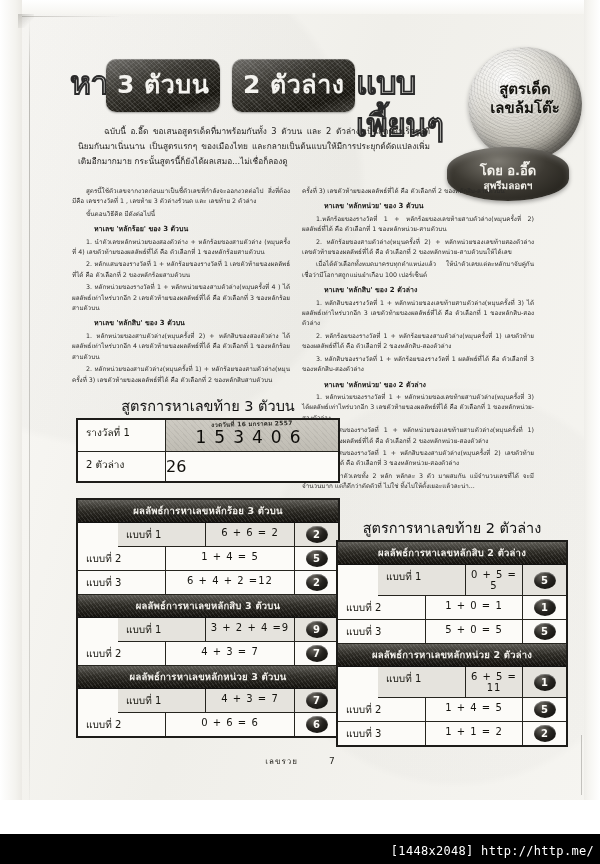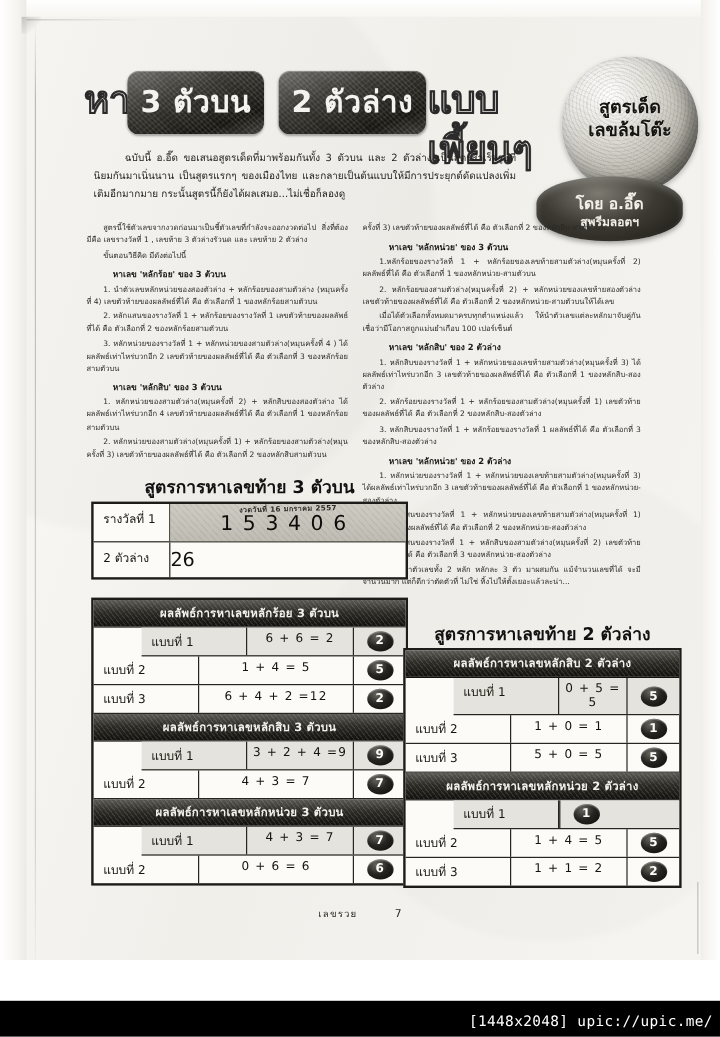--- a/index.html
+++ b/index.html
@@ -131,21 +131,21 @@
   .col.left  { left: 72px; }
   .col.right { left: 302px; width: 232px; }
   .col p { margin-bottom: 2px; }
   .col p.ind { text-indent: 14px; }
   .col h4 {
     font-size: 7px; font-weight: bold; margin: 5px 0 2px 22px; color: #191816;
   }
 
   
   .sec-title {
-    position: absolute; font-weight: bold; color: #111;
+    position: absolute; font-weight: normal; color: #111;
     font-size: 14.5px; text-align: center;
   }
   #title-3tua { left: 76px; top: 394px; width: 264px; }
   #title-2tua { left: 336px; top: 516px; width: 232px; }
 
   
   .tbl {
     position: absolute;
     border: 2px solid #1d1c19;
     background: #fcfbf8;
@@ -181,21 +181,21 @@
     background: radial-gradient(ellipse at 36% 28%, #6a6760 0%, #262420 46%, #0c0b08 100%);
     color: #fdfcf8; font-size: 10px; font-weight: bold;
     display: flex; align-items: center; justify-content: center;
     box-shadow: inset 0 1px 1px rgba(255,255,255,.35);
   }
   .row.alt { background: #e5e3dd; margin-left: 40px; }
 
   
   .draw-row { display: flex; border-bottom: 1px solid #26251f; }
   .draw-row .c-label {
-    width: 64px; padding: 5px 0 5px 8px; font-size: 10px;
+    width: 88px; padding: 5px 0 5px 8px; font-size: 10px;
     border-right: 1px solid #26251f; color: #17160f;
   }
   .draw-big {
     flex: 1; position: relative; padding: 7px 0 4px;
     text-align: center; font-size: 17px; letter-spacing: 8px;
     color: #0d0c09; font-weight: 500;
     background:
       repeating-linear-gradient(48deg, rgba(0,0,0,.05) 0 1px, rgba(255,255,255,0) 1px 4px),
       linear-gradient(180deg, #cecbc3 0%, #bfbcb3 100%);
   }
@@ -405,20 +405,21 @@
       <div class="row">
         <div class="c-label">แบบที่ 3</div>
         <div class="c-eq">5 + 0 = 5</div>
         <div class="c-badge">
           <span class="badge">5</span>
         </div>
       </div>
       <div class="band">ผลลัพธ์การหาเลขหลักหน่วย 2 ตัวล่าง</div>
       <div class="row alt">
         <div class="c-label">แบบที่ 1</div>
+        <div class="c-eq">6 + 5 = 11</div>
         <div class="c-badge">
           <span class="badge">1</span>
         </div>
       </div>
       <div class="row">
         <div class="c-label">แบบที่ 2</div>
         <div class="c-eq">1 + 4 = 5</div>
         <div class="c-badge">
           <span class="badge">5</span>
         </div>
@@ -433,16 +434,16 @@
     </div>
 
   <div class="footer">
     <span class="f-name">เลขรวย</span>
     <span class="f-page">7</span>
   </div>
   <div class="page-edge-mark"></div>
 
   <div class="wm-white"></div>
   <div class="wm">
-    <span class="wm-txt">[1448x2048] upic://upic.me/</span>
+    <span class="wm-txt">[1448x2048] http://http.me/</span>
   </div>
 
 </div>
 
 </body></html>

